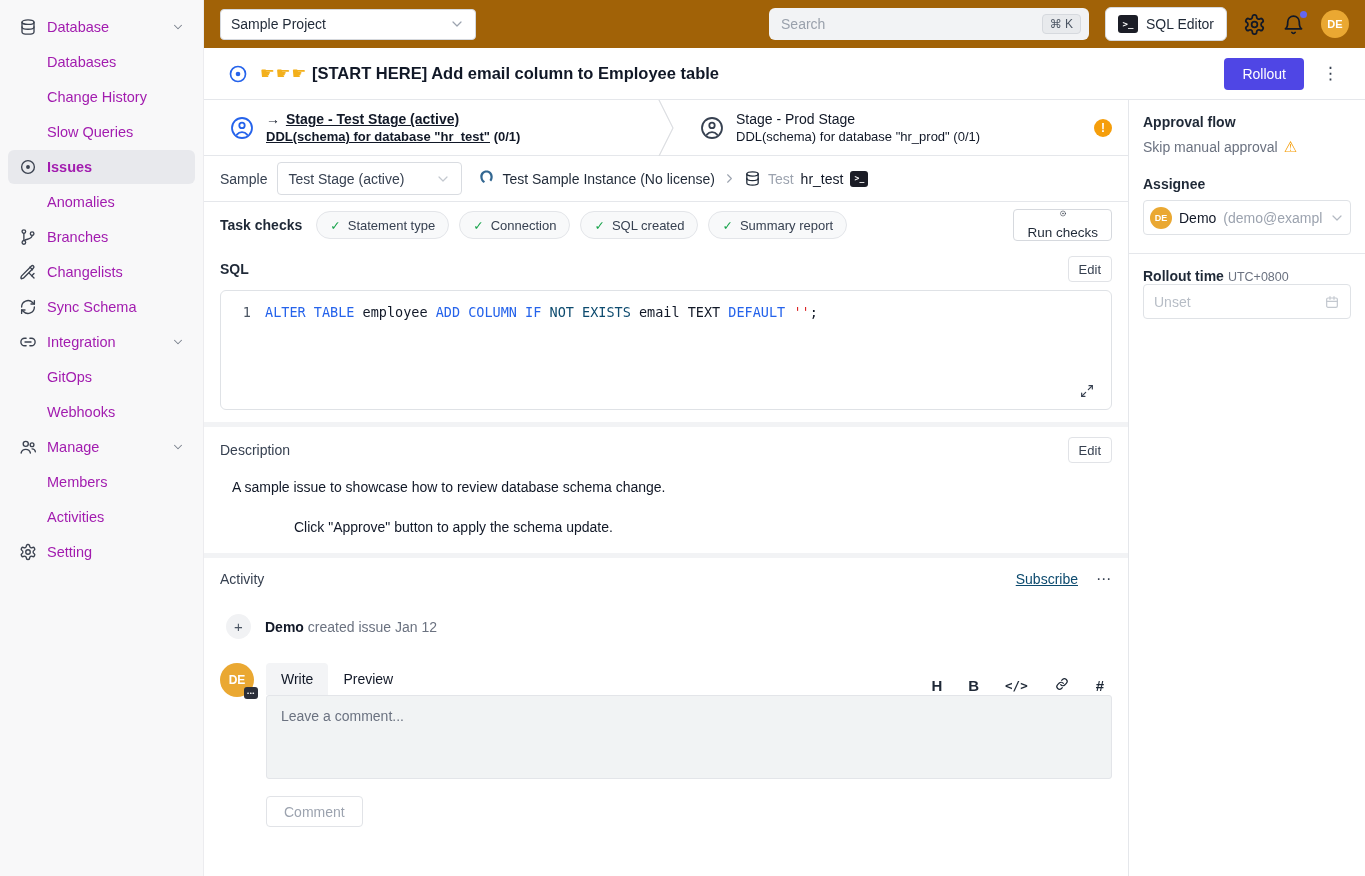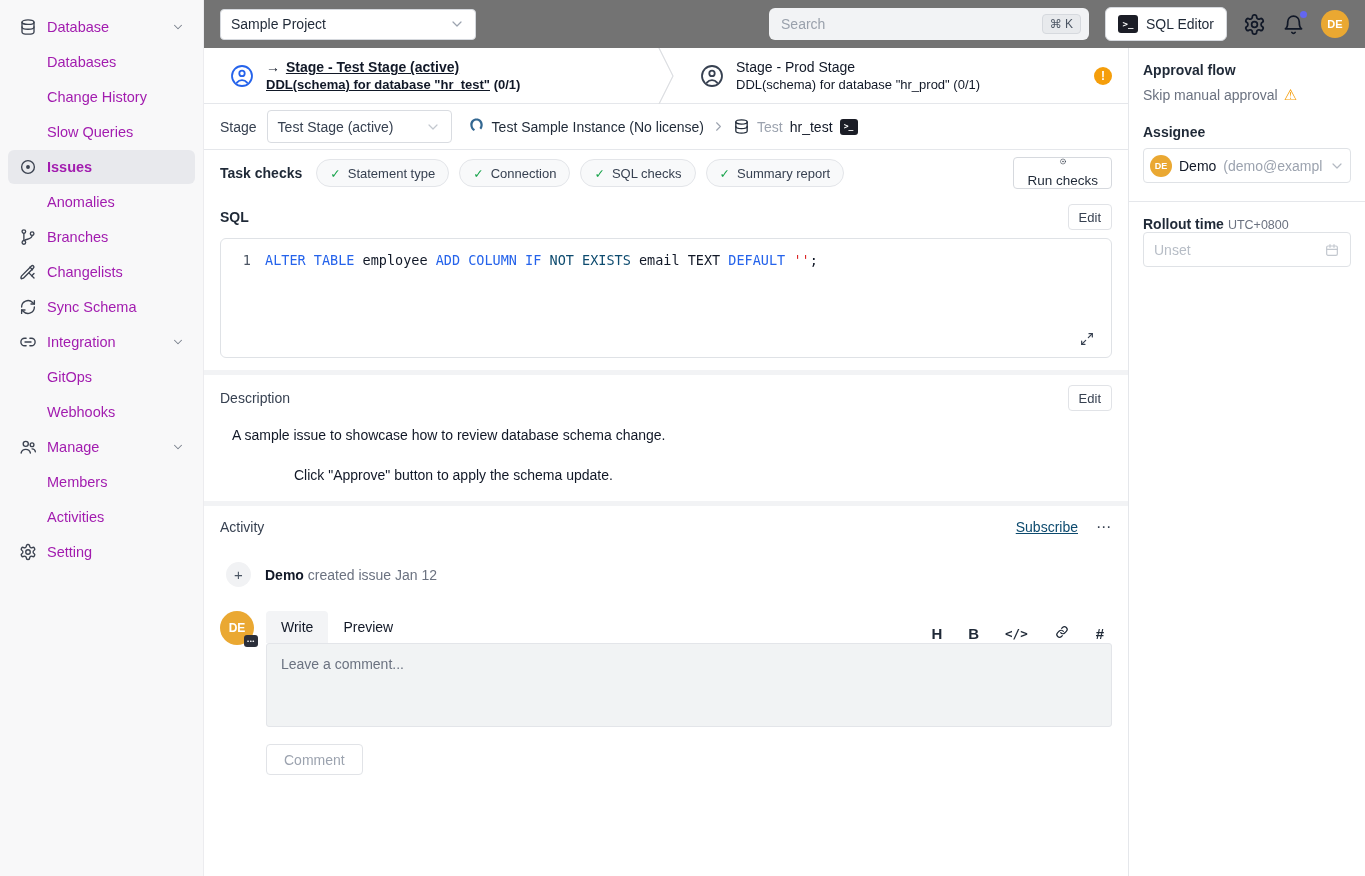--- a/index.html
+++ b/index.html
@@ -20,21 +20,21 @@
   .nav-item { height:34px; display:flex; align-items:center; gap:10px; padding:0 10px; border-radius:6px; color:#a21caf; cursor:pointer; margin-bottom:1px; font-size:14.5px; }
   .nav-item .nav-icon { width:19px; height:19px; display:flex; align-items:center; justify-content:center; color:#3b4250; }
   .nav-item .nav-icon svg { width:18px; height:18px; }
   .nav-item.indent { padding-left:39px; }
   .nav-item.active { background:#e8e9ed; font-weight:600; }
   .nav-chev { margin-left:auto; color:#7b828e; display:flex; }
   .nav-chev svg { width:14px; height:14px; }
 
   
   .main-wrap { flex:1; display:flex; flex-direction:column; min-width:0; }
-  .topbar { height:48px; display:flex; align-items:center; padding:0 16px; background:#737373; gap:16px; }
+  .topbar { height:48px; display:flex; align-items:center; padding:0 16px; background:#a16207; gap:16px; }
   .project-select { width:256px; height:31px; border:1px solid #d5d8dd; border-radius:4px; display:flex; align-items:center; padding:0 10px; color:#1f2937; background:#fff; cursor:pointer; }
   .project-select .chev { margin-left:auto; color:#9ca3af; display:flex; }
   .chev svg { width:16px; height:16px; }
   .topbar-spacer { flex:1; }
   .search-box { width:320px; height:32px; background:#f2f3f5; border-radius:6px; display:flex; align-items:center; padding:0 8px 0 12px; }
   .search-box .ph { color:#9aa1ac; }
   .kbd { margin-left:auto; background:#e8eaed; border:1px solid #d6d9de; border-radius:4px; font-size:12px; color:#4b5563; padding:2px 7px; }
   .sql-editor-btn { height:34px; border:1px solid #d6d9de; border-radius:6px; background:#fff; display:flex; align-items:center; gap:8px; padding:0 12px; font-size:14px; color:#1f2937; cursor:pointer; }
   .term-badge { width:20px; height:18px; background:#1b1d26; color:#fff; border-radius:3px; display:inline-flex; align-items:center; justify-content:center; font-family:"DejaVu Sans Mono",monospace; font-size:9px; font-weight:700; letter-spacing:0; }
   .term-badge.small { width:18px; height:16px; font-size:8px; }
@@ -320,20 +320,34 @@
       <svg viewBox="0 0 24 24">
           <path d="M6 9.2a6 6 0 0 1 12 0c0 6 2.4 7.3 2.4 7.3H3.6S6 15.2 6 9.2"></path>
           <path d="M10.3 20.2a2 2 0 0 0 3.4 0"></path>
         </svg>
       <span class="bell-dot"></span>
     </button>
     <div class="avatar">DE</div>
   </div>
 
 
+  <div class="title-row">
+    <span class="status-icon">
+      <svg viewBox="0 0 24 24">
+          <circle cx="12" cy="12" r="9"></circle>
+          <circle cx="12" cy="12" r="2.8" fill="currentColor" stroke="none"></circle>
+        </svg>
+    </span>
+    <div class="issue-title">
+      <span class="emoji">☛☛☛</span>
+      <span>[START HERE] Add email column to Employee table</span>
+    </div>
+    <button class="rollout-btn">Rollout</button>
+    <button class="kebab">⋮</button>
+  </div>
 
   <div class="content-row">
 
     <div class="main-col">
 
       <div class="stage-strip">
         <div class="stage-cell test">
           <span class="person-icon">
             <svg viewBox="0 0 24 24">
                 <circle cx="12" cy="12" r="10"></circle>
@@ -361,21 +375,21 @@
           </span>
           <div class="stage-lines">
             <div class="l1">Stage - Prod Stage</div>
             <div class="l2"><span>DDL(schema) for database "hr_prod"</span> <span>(0/1)</span></div>
           </div>
           <span class="attention">!</span>
         </div>
       </div>
 
       <div class="stage-select-row">
-        <span class="stage-label">Stage</span>
+        <span class="stage-label">Sample</span>
         <div class="stage-select">
           <span>Test Stage (active)</span>
           <span class="chev">
               <svg viewBox="0 0 24 24">
                 <path d="m6 9 6 6 6-6"></path>
               </svg>
             </span>
         </div>
         <div class="crumb">
           <span class="pg-icon">
@@ -409,21 +423,21 @@
             <div class="pill">
               <span class="ck">✓</span>
               <span>Statement type</span>
             </div>
             <div class="pill">
               <span class="ck">✓</span>
               <span>Connection</span>
             </div>
             <div class="pill">
               <span class="ck">✓</span>
-              <span>SQL checks</span>
+              <span>SQL created</span>
             </div>
             <div class="pill">
               <span class="ck">✓</span>
               <span>Summary report</span>
             </div>
           </div>
         <button class="run-checks">
           <svg viewBox="0 0 24 24">
               <circle cx="12" cy="12" r="8.6"></circle>
               <circle cx="12" cy="12" r="2.3" fill="currentColor" stroke="none"></circle>

